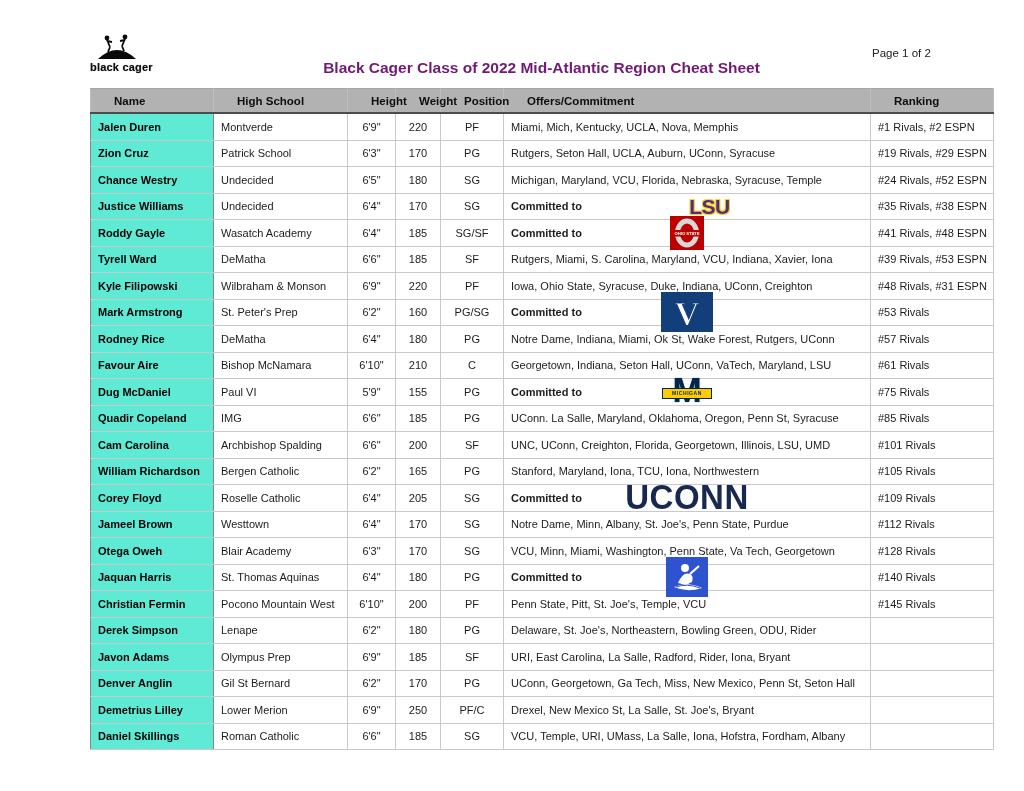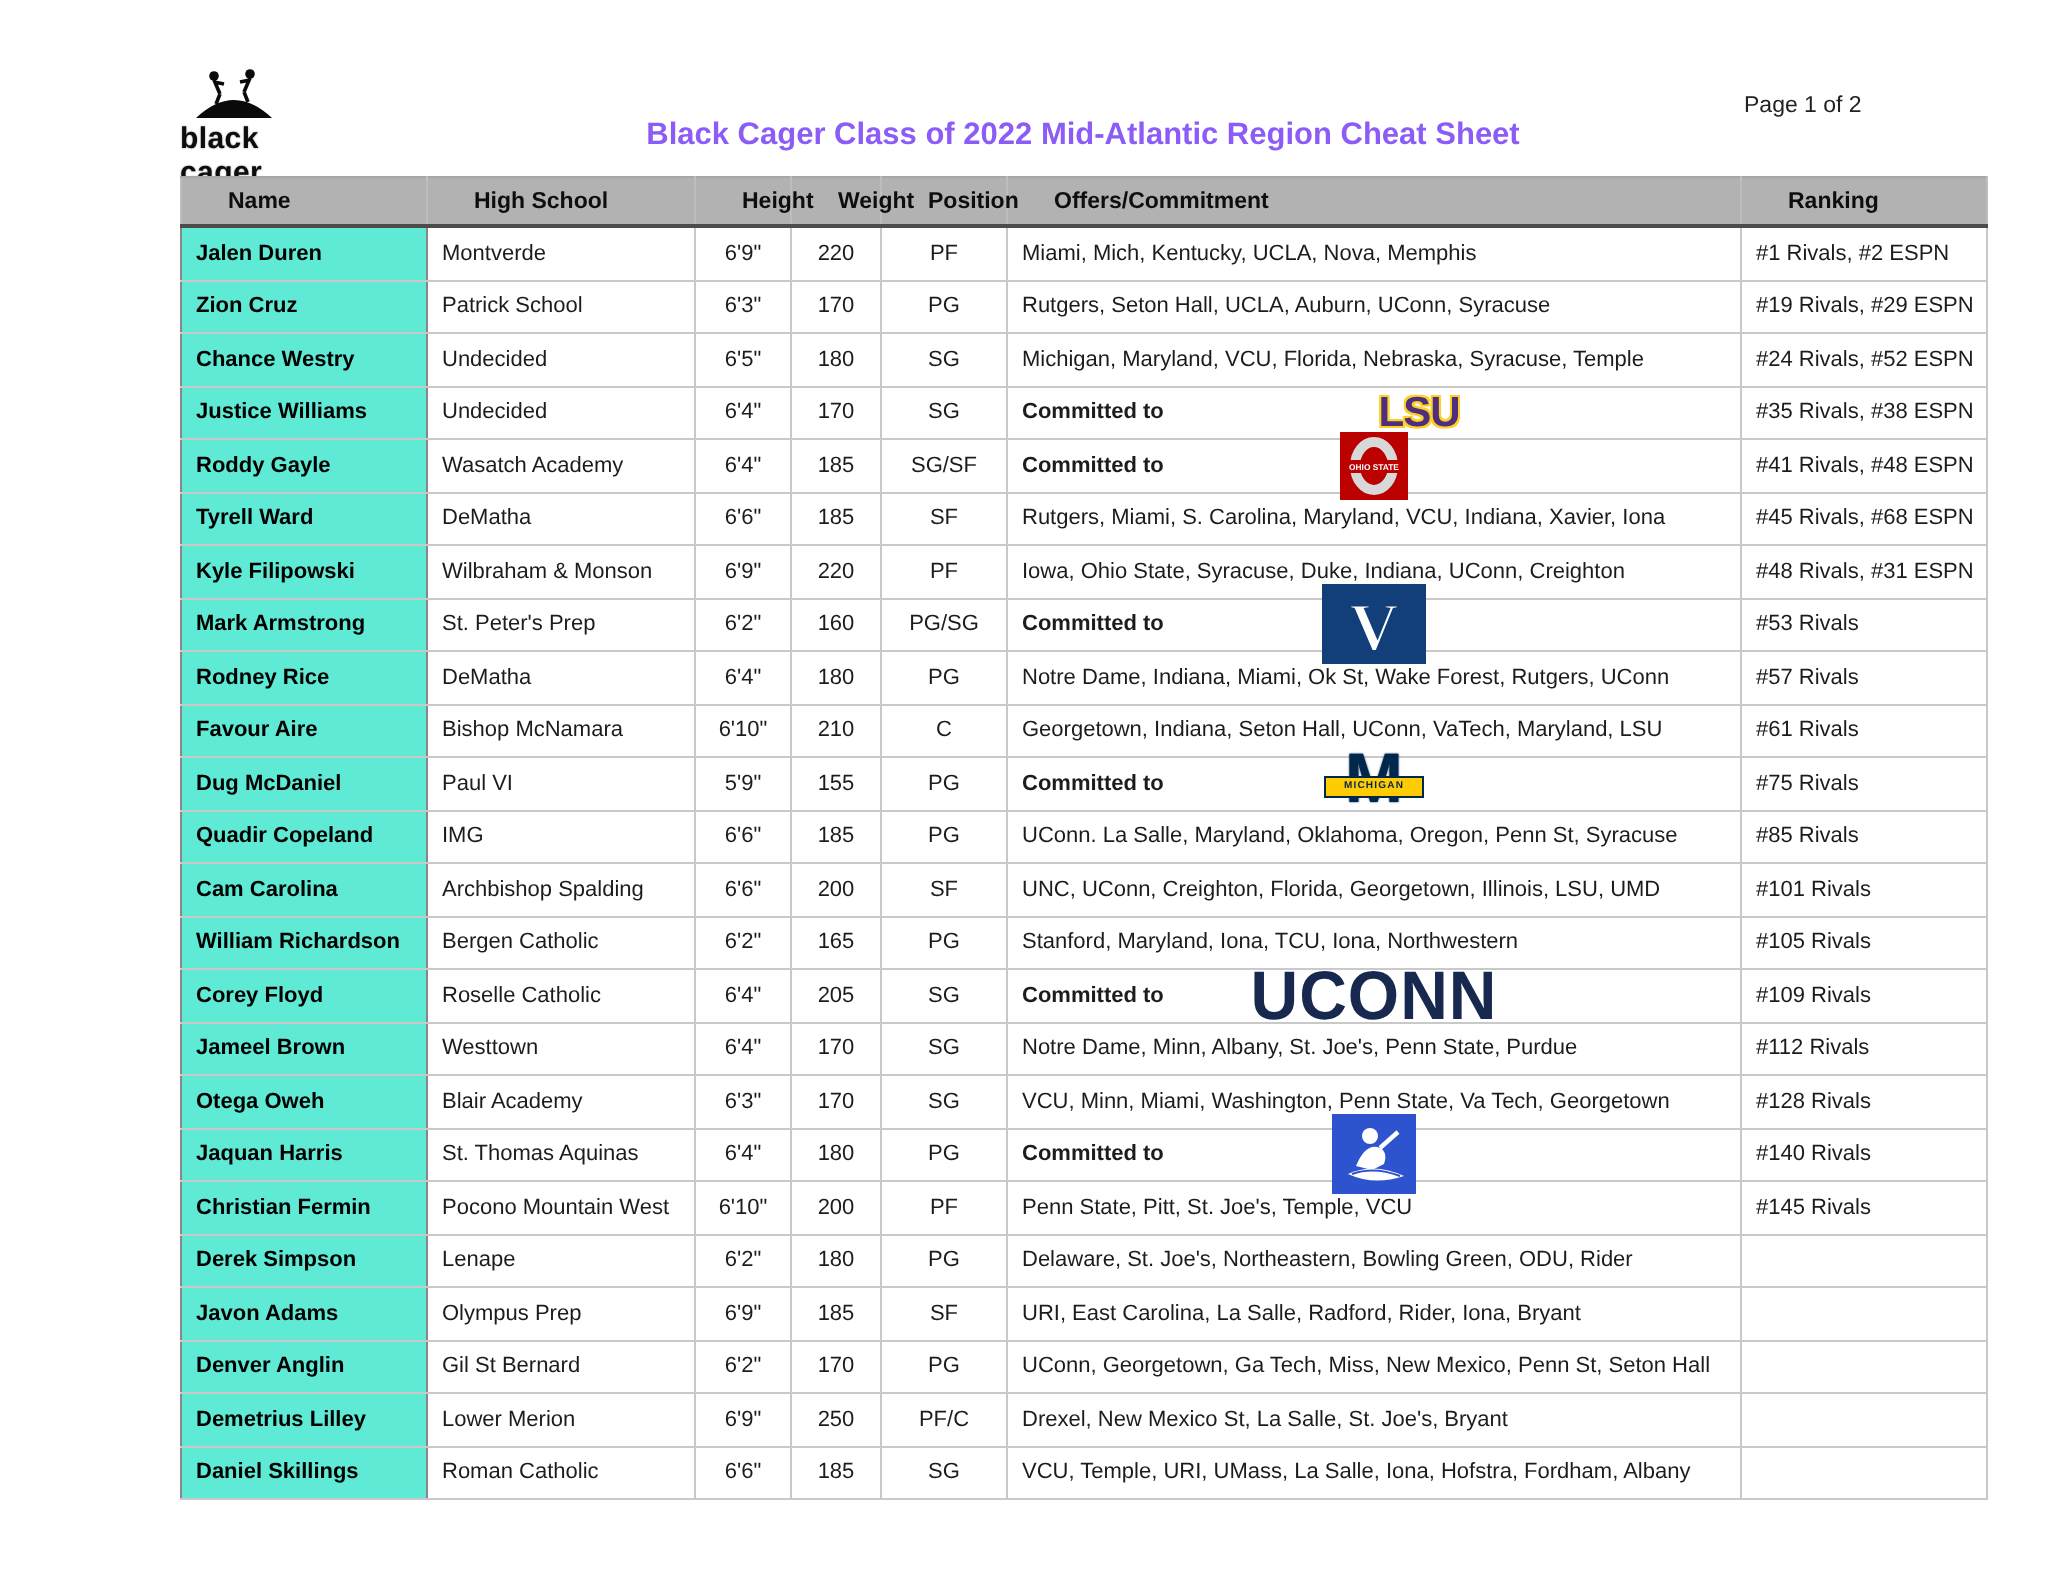--- a/index.html
+++ b/index.html
@@ -5,24 +5,24 @@
   html,body { margin:0; padding:0; background:#ffffff; }
   body {
     width:1024px; height:791px; position:relative; overflow:hidden;
     font-family:"Liberation Sans", sans-serif; color:#1c1c1c;
     -webkit-font-smoothing:antialiased;
   }
 
   
   .brand { position:absolute; left:90px; top:33px; width:64px; text-align:left; }
   .brand svg { display:block; margin-left:4px; }
-  .brand-text { font-size:15px; font-weight:bold; color:#0d0d0d; letter-spacing:.2px;
+  .brand-text { font-size:11px; font-weight:bold; color:#0d0d0d; letter-spacing:.2px;
                 text-shadow:0 0 1px rgba(0,0,0,.45); margin-top:1px; }
   .doc-title { position:absolute; left:90px; top:59px; width:903px; text-align:center;
-               font-size:15.5px; font-weight:bold; color:#8b5cf6; }
+               font-size:15.5px; font-weight:bold; color:#701a75; }
   .page-indicator { position:absolute; left:872px; top:47px; font-size:11.5px; color:#222; }
 
   
   table.roster { position:absolute; left:90px; top:88px; width:903px;
                  border-collapse:collapse; table-layout:fixed; }
   col.c-name     { width:123px; }
   col.c-school   { width:134px; }
   col.c-height   { width:48px; }
   col.c-weight   { width:45px; }
   col.c-position { width:63px; }
@@ -195,21 +195,21 @@
       <tr>
     <td class="name-cell">Tyrell Ward</td>
     <td>DeMatha</td>
     <td class="center">6'6"</td>
     <td class="center">185</td>
     <td class="center">SF</td>
     <td class="offers-cell">
       <span class="offers-text">Rutgers, Miami, S. Carolina, Maryland, VCU, Indiana, Xavier, Iona</span>
       <span class="logo-slot"></span>
     </td>
-    <td>#45 Rivals, #68 ESPN</td>
+    <td>#39 Rivals, #53 ESPN</td>
   </tr>
       <tr>
     <td class="name-cell">Kyle Filipowski</td>
     <td>Wilbraham &amp; Monson</td>
     <td class="center">6'9"</td>
     <td class="center">220</td>
     <td class="center">PF</td>
     <td class="offers-cell">
       <span class="offers-text">Iowa, Ohio State, Syracuse, Duke, Indiana, UConn, Creighton</span>
       <span class="logo-slot"></span>

